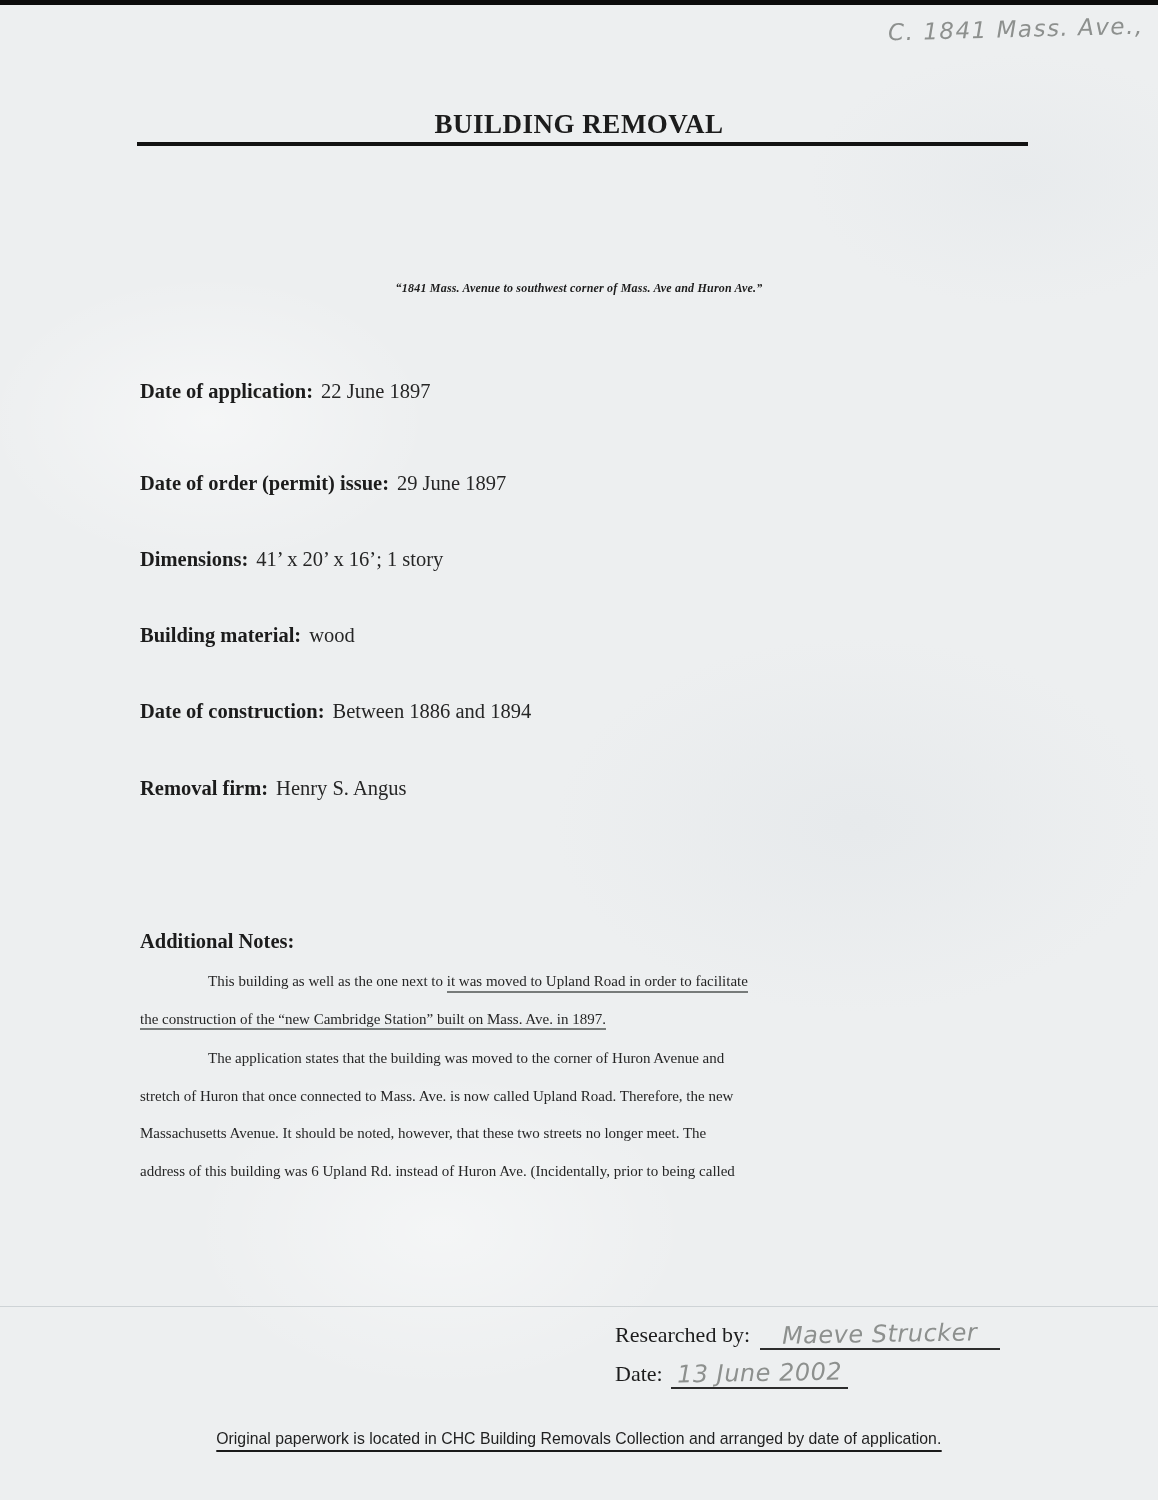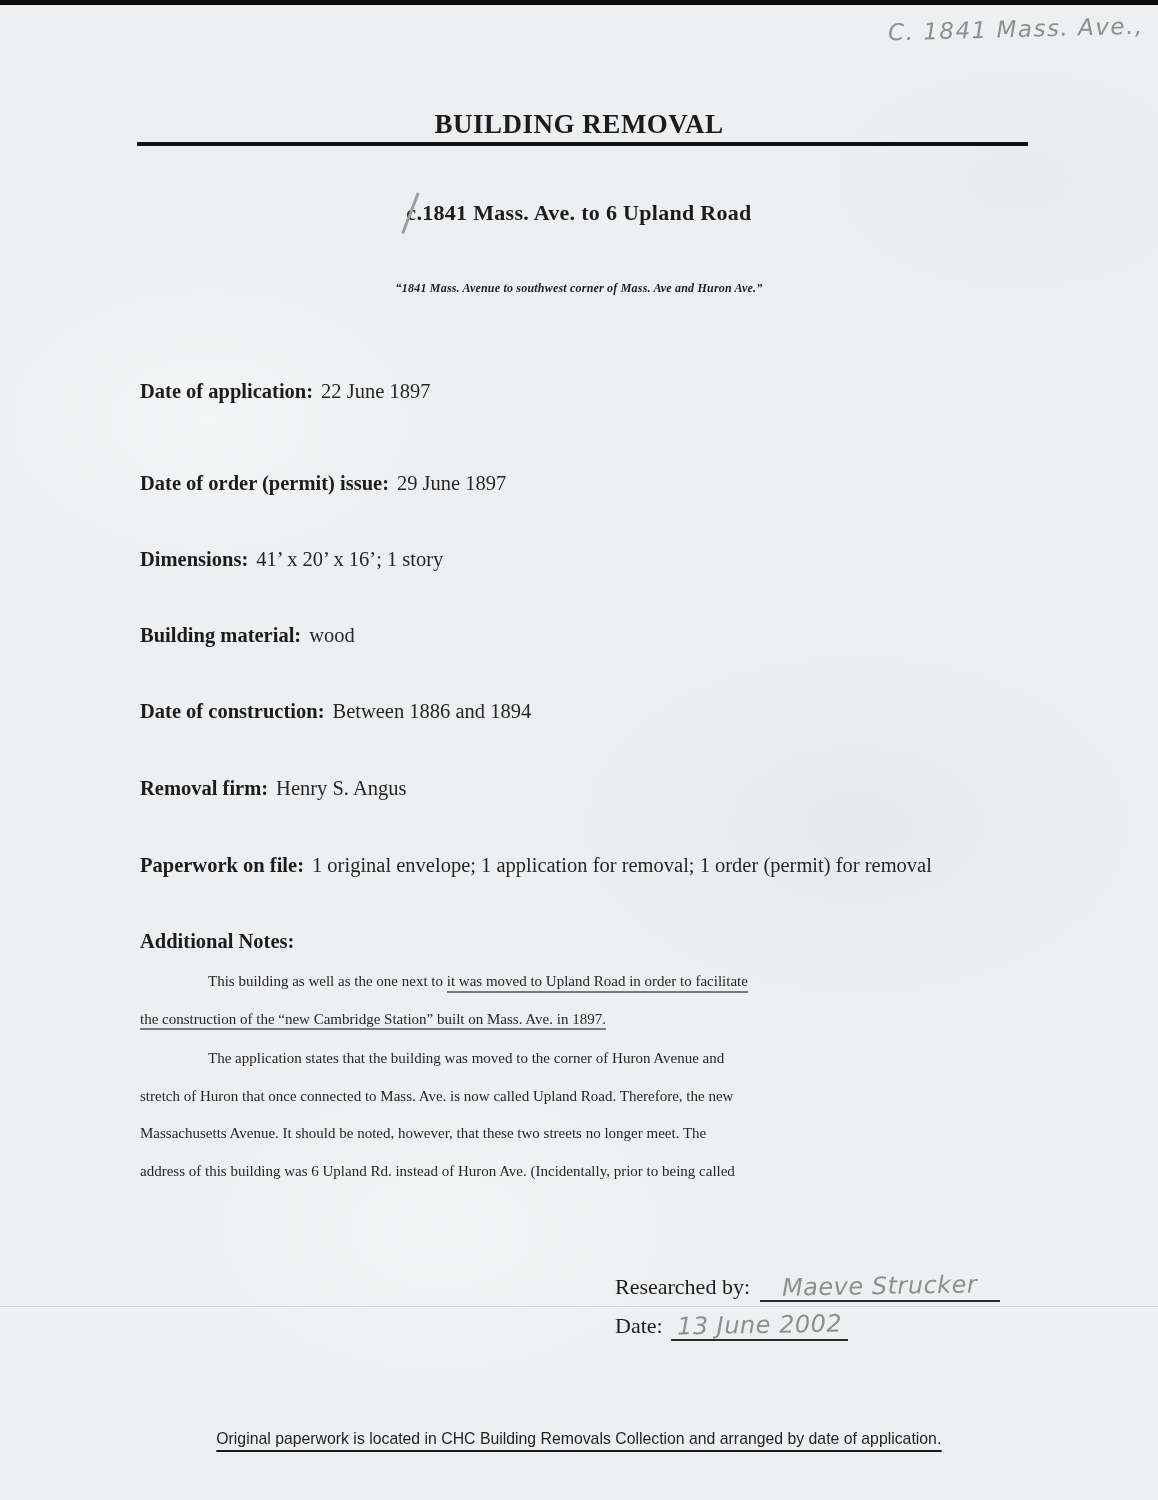--- a/index.html
+++ b/index.html
@@ -52,67 +52,61 @@
   .notes{position:absolute;left:140px;top:963px;width:916px;font-size:15px;color:#262626;}
   .nline{height:37.6px;line-height:37.6px;white-space:nowrap;}
   .indent{padding-left:68px;}
   .p2{margin-top:2px;}
   .pu{border-bottom:2.5px solid #777b7a;padding-bottom:1.5px;}
 
   .sig{position:absolute;left:615px;top:1272px;font-size:22px;}
   .sig-row{margin-bottom:9px;white-space:nowrap;}
   .sig-line{display:inline-block;border-bottom:2px solid #2c2c2c;text-align:center;
             padding:0 6px 0 6px;margin-left:10px;}
-  .sig-line.name{min-width:228px;}
+  .sig-line.name{min-width:228px;margin-top:48px;}
   .sig-line.date{min-width:140px;margin-left:8px;}
   .sig-hand{font-size:24px;letter-spacing:.5px;display:inline-block;transform:rotate(-1deg);}
 
   .footer{position:absolute;top:1429px;left:0;width:100%;text-align:center;
           font-family:"Liberation Sans",sans-serif;font-size:17px;color:#1f1f1f;}
   .footer-inner{display:inline-block;transform:scaleX(.93);transform-origin:center;
                 border-bottom:2px solid #1a1a1a;padding-bottom:1px;}
 </style>
 </head>
 <body>
 
 <div class="page">
 
   <div class="scan-bar"></div>
 
   <div class="top-note hand">C. 1841 Mass. Ave.,</div>
 
   <div class="title">BUILDING REMOVAL</div>
   <div class="title-rule"></div>
 
-  <div class="subtitle">
-    <span class="circa">c</span><span>.1841 Mass. Ave. to 6 Upland Road</span>
-  </div>
 
   <div class="quote">“1841 Mass. Avenue to southwest corner of Mass. Ave and Huron Ave.”</div>
 
   <div class="field f0">
     <span class="lbl">Date of application:</span><span class="val">22 June 1897</span>
   </div>
   <div class="field f1">
     <span class="lbl">Date of order (permit) issue:</span><span class="val">29 June 1897</span>
   </div>
   <div class="field f2">
     <span class="lbl">Dimensions:</span><span class="val">41’ x 20’ x 16’; 1 story</span>
   </div>
   <div class="field f3">
     <span class="lbl">Building material:</span><span class="val">wood</span>
   </div>
   <div class="field f4">
     <span class="lbl">Date of construction:</span><span class="val">Between 1886 and 1894</span>
   </div>
   <div class="field f5">
     <span class="lbl">Removal firm:</span><span class="val">Henry S. Angus</span>
-  </div>
-  <div class="field f6">
-    <span class="lbl">Paperwork on file:</span><span class="val">1 original envelope; 1 application for removal; 1 order (permit) for removal</span>
   </div>
 
   <div class="notes-heading">Additional Notes:</div>
 
   <div class="notes">
     <div class="nline indent">
       <span>This building as well as the one next to </span><span class="pu">it was moved to Upland Road in order to facilitate</span>
     </div>
     <div class="nline">
       <span class="pu">the construction of the “new Cambridge Station” built on Mass. Ave. in 1897.</span>

